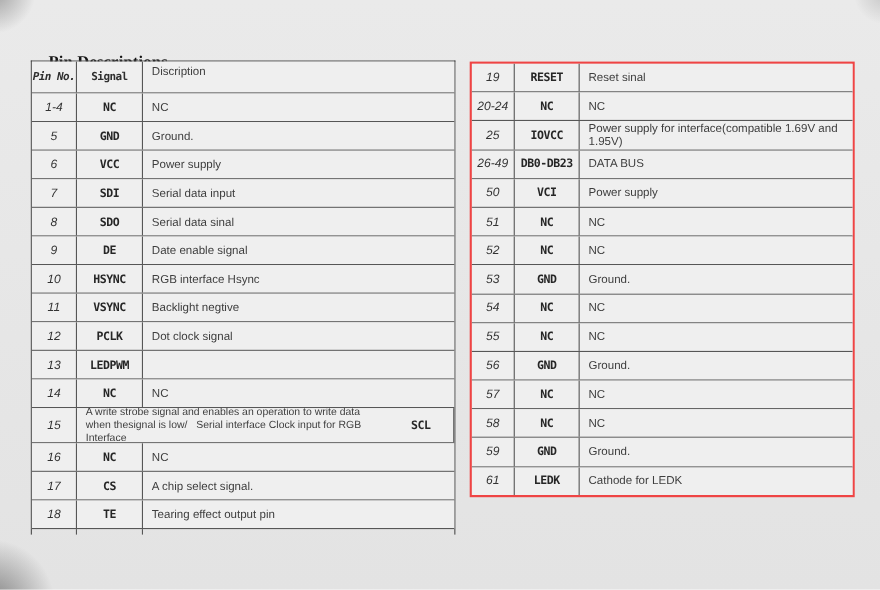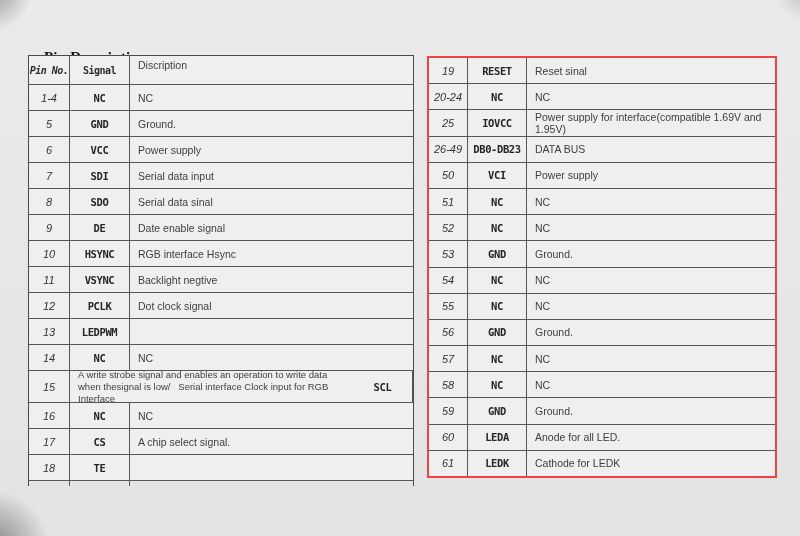--- a/index.html
+++ b/index.html
@@ -121,20 +121,21 @@
         <div class="cell cell-desc">NC</div>
       </div>
       <div class="trow data-row">
         <div class="cell cell-pin">17</div>
         <div class="cell cell-signal">CS</div>
         <div class="cell cell-desc">A chip select signal.</div>
       </div>
       <div class="trow data-row">
         <div class="cell cell-pin">18</div>
         <div class="cell cell-signal">TE</div>
+        <div class="cell cell-desc">Tearing effect output pin</div>
       </div>
     </div>
   <div class="stub-row">
     <div class="cell cell-pin"></div>
     <div class="cell cell-signal"></div>
     <div class="cell cell-desc"></div>
   </div>
 </div>
 
 <div class="tbl tbl-right">
@@ -203,23 +204,18 @@
         <div class="cell cell-pin">58</div>
         <div class="cell cell-signal">NC</div>
         <div class="cell cell-desc">NC</div>
       </div>
       <div class="trow data-row">
         <div class="cell cell-pin">59</div>
         <div class="cell cell-signal">GND</div>
         <div class="cell cell-desc">Ground.</div>
       </div>
       <div class="trow data-row">
-        <div class="cell cell-pin">60</div>
-        <div class="cell cell-signal">LEDA</div>
-        <div class="cell cell-desc">Anode for all LED.</div>
-      </div>
-      <div class="trow data-row">
         <div class="cell cell-pin">61</div>
         <div class="cell cell-signal">LEDK</div>
         <div class="cell cell-desc">Cathode for LEDK</div>
       </div>
     </div>
 </div>
 
 </body></html>

